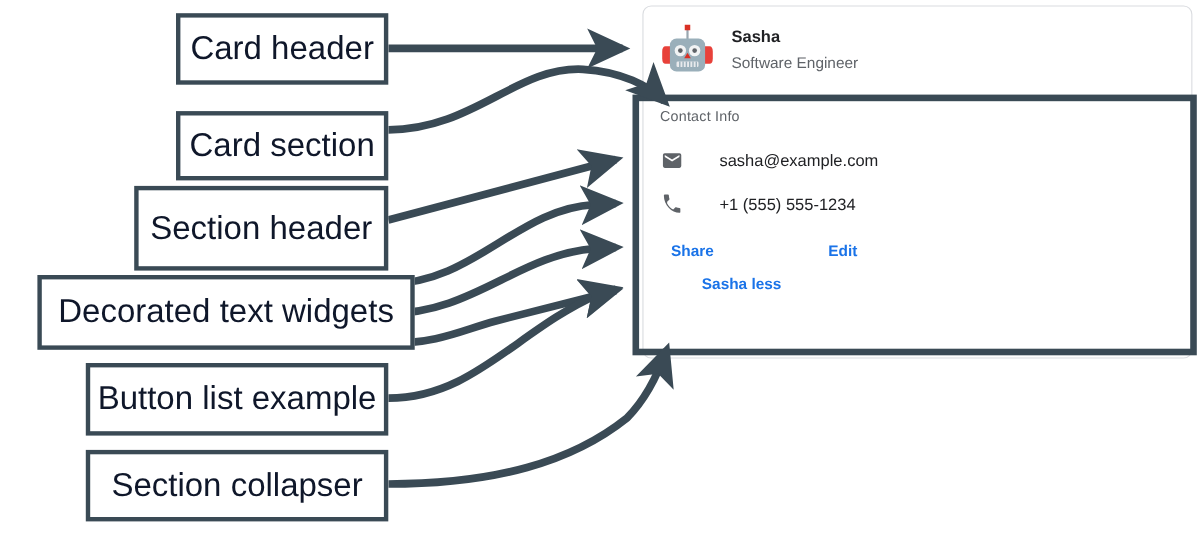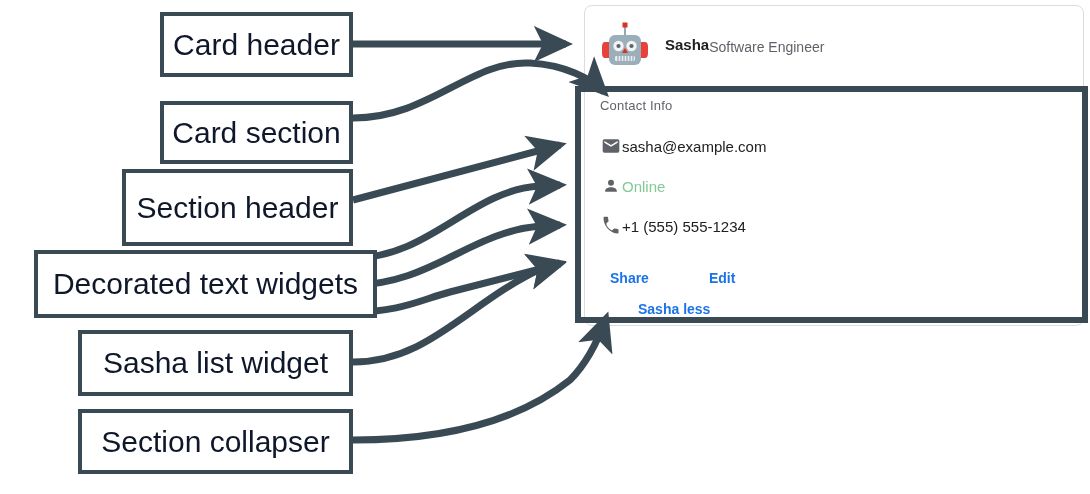--- a/index.html
+++ b/index.html
@@ -68,21 +68,21 @@
   }
   .avatar {
     width: 52px;
     height: 52px;
     flex: 0 0 52px;
     display: block;
   }
   .header-text {
     margin-left: 14px;
     display: flex;
-    flex-direction: row;
+    flex-direction: column;
     justify-content: center;
   }
   .header-title {
     font-size: 15px;
     font-weight: bold;
     color: #202124;
     line-height: 1.35;
   }
   .header-sub {
     font-size: 14px;
@@ -127,31 +127,33 @@
   .info-icon {
     width: 22px;
     height: 22px;
     flex: 0 0 22px;
     display: flex;
     align-items: center;
     justify-content: center;
     color: #5f6368;
   }
   .info-text {
+    margin-left: 32px;
     font-size: 15px;
     color: #202124;
   }
   .info-text.status-online {
     color: #81c995;
   }
   .button-row {
     display: flex;
     align-items: center;
-    margin-top: 24px;
+    margin-top: 14px;
     margin-left: 10px;
+    gap: 44px;
   }
   .text-button {
     font-size: 14px;
     font-weight: bold;
     color: #1a73e8;
     background: none;
     border: none;
     padding: 0;
     cursor: pointer;
     font-family: "Liberation Sans", sans-serif;
@@ -203,21 +205,21 @@
 
   <div class="anno-box" style="left:122px; top:169px; width:231px; height:77px;text-align:center;">
     <span>Section header</span>
   </div>
 
   <div class="anno-box" style="left:10px; top:250px; width:343px; height:68px;margin-left:24px;">
     <span>Decorated text widgets</span>
   </div>
 
   <div class="anno-box" style="left:78px; top:330px; width:275px; height:66px;">
-    <span>Sasha list widget</span>
+    <span>Button list example</span>
   </div>
 
   <div class="anno-box" style="left:78px; top:409px; width:275px; height:65px;">
     <span>Section collapser</span>
   </div>
 
   <div id="card">
 
     <div id="card-header">
 
@@ -256,29 +258,20 @@
 
     <div class="info-row">
       <span class="info-icon">
         <svg width="20" height="20" viewBox="0 0 24 24" fill="#5f6368">
           <path d="M20 4H4a2 2 0 0 0-2 2v12a2 2 0 0 0 2 2h16a2 2 0 0 0 2-2V6a2 2 0 0 0-2-2zm0 4.2-8 4.8-8-4.8V6l8 4.8L20 6v2.2z"></path>
         </svg>
       </span>
       <span class="info-text">sasha@example.com</span>
     </div>
 
-    <div class="info-row">
-      <span class="info-icon">
-        <svg width="20" height="20" viewBox="0 0 24 24" fill="#5f6368">
-          <circle cx="12" cy="8" r="3.6"></circle>
-          <path d="M12 13.4c-3.9 0-7 2-7 4.3V19h14v-1.3c0-2.3-3.1-4.3-7-4.3z"></path>
-        </svg>
-      </span>
-      <span class="info-text status-online">Online</span>
-    </div>
 
     <div class="info-row">
       <span class="info-icon">
         <svg width="20" height="20" viewBox="0 0 24 24" fill="#5f6368">
           <path d="M6.6 10.8c1.4 2.8 3.8 5.1 6.6 6.6l2.2-2.2c.3-.3.7-.4 1-.2 1.2.4 2.4.6 3.6.6.6 0 1 .4 1 1V20c0 .6-.4 1-1 1C11.6 21 3 12.4 3 2c0-.6.4-1 1-1h3.5c.6 0 1 .4 1 1 0 1.3.2 2.5.6 3.6.1.4 0 .8-.2 1l-2.3 2.2z"></path>
         </svg>
       </span>
       <span class="info-text">+1 (555) 555-1234</span>
     </div>
 

